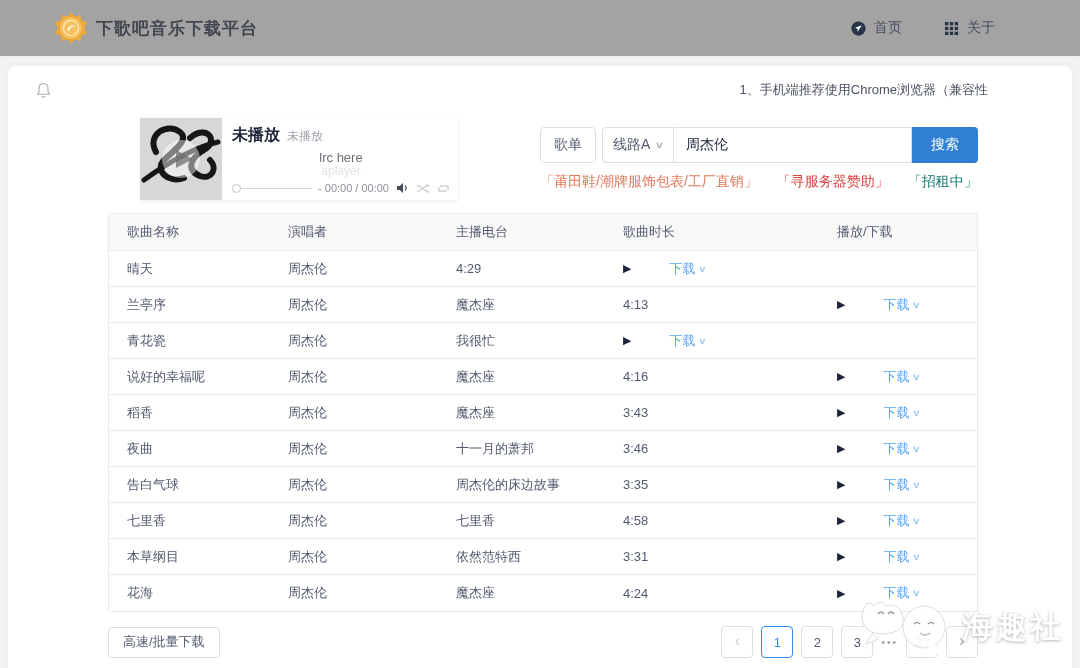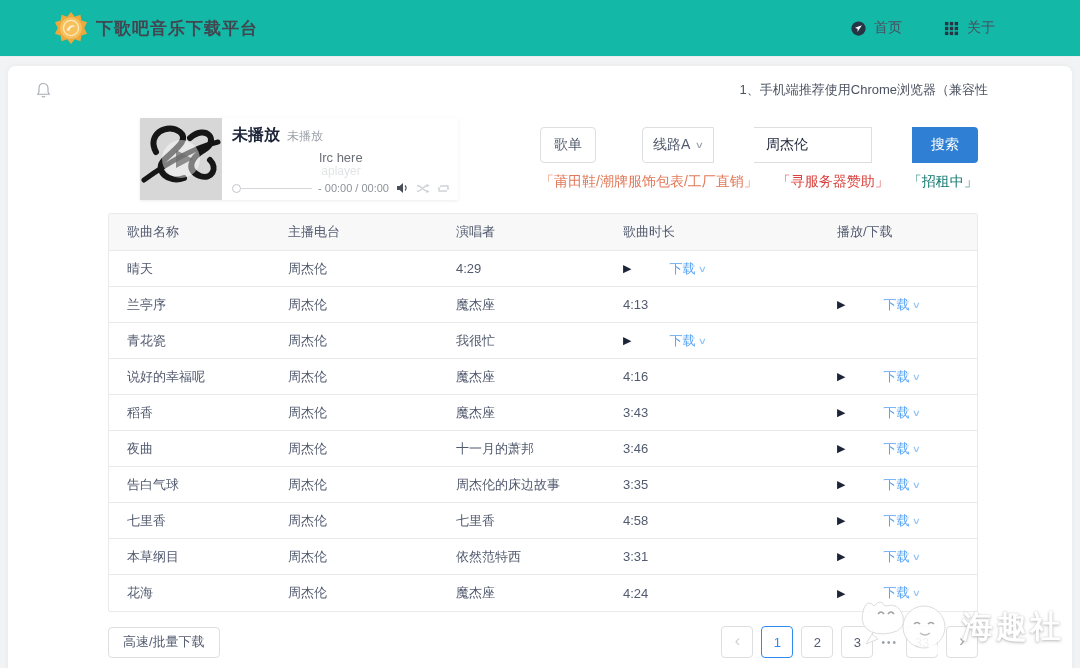--- a/index.html
+++ b/index.html
@@ -1,20 +1,20 @@
 <!DOCTYPE html>
 <html><head>
 <meta charset="utf-8">
 <style>
   * { margin:0; padding:0; box-sizing:border-box; }
   html,body { width:1080px; height:668px; overflow:hidden; }
   body { font-family:"Liberation Sans","DejaVu Sans",sans-serif; background:#f2f3f4; color:#515a6e; position:relative; }
 
   
-  .app-header { height:57px; background:#14b8a6; border-bottom:1px solid #ededed;
+  .app-header { height:57px; background:#a3a3a3; border-bottom:1px solid #ededed;
     display:flex; align-items:center; padding:0 85px 0 54px; }
   .logo { display:flex; align-items:center; gap:8px; }
   .logo svg { width:34px; height:34px; }
   .app-title { font-size:17px; font-weight:bold; color:#41464f; letter-spacing:1px; }
   .nav { margin-left:auto; display:flex; align-items:center; gap:42px; }
   .nav-item { display:flex; align-items:center; gap:8px; font-size:14px; color:#495060; cursor:pointer; }
   .nav-item svg { width:15px; height:15px; }
 
   
   .card { position:absolute; left:8px; right:8px; top:66px; bottom:-20px;
@@ -38,21 +38,21 @@
   .lyric { text-align:center; font-size:13px; color:#6b6f76; margin-top:4px; }
   .brand { text-align:center; font-size:12px; color:#e3e4e6; margin-top:-1px; }
   .controls { margin-top:auto; display:flex; align-items:center; }
   .knob { width:9px; height:9px; border:1px solid #c3c6cb; border-radius:50%; background:#fff; flex:none; }
   .track { height:1px; background:#d5d7da; flex:1; margin-right:6px; }
   .time { font-size:11px; color:#8d929a; white-space:nowrap; margin-right:7px; }
   .pctl { display:flex; align-items:center; gap:7px; }
   .pctl svg { display:block; }
 
   .search-block { margin-left:auto; width:438px; padding-top:9px; }
-  .search-bar { display:flex; height:36px;gap:40px; }
+  .search-bar { display:flex; height:36px; }
   .btn-plain { height:36px; padding:0 13px; border:1px solid #dcdee2; border-radius:4px;
     background:#fff; font-size:14px; color:#515a6e; cursor:pointer; font-family:inherit; }
   .playlist-btn { margin-right:6px; }
   .line-select { display:flex; align-items:center; gap:6px; border:1px solid #dcdee2;
     border-radius:4px 0 0 4px; padding:0 10px; font-size:14px; color:#515a6e; cursor:pointer; background:#fff; }
   .caret { font-size:9px; color:#9aa0a8; transform:scaleX(1.4); }
   .search-input { flex:1; border:1px solid #dcdee2; border-left:none; padding:0 12px;
     font-size:14px; color:#1c2438; outline:none; font-family:inherit; min-width:0; }
   .search-btn { width:66px; border:none; background:#2f80d4; color:#fff; font-size:14px;
     border-radius:0 4px 4px 0; cursor:pointer; font-family:inherit; }
@@ -195,22 +195,22 @@
         <a class="ad-0">「莆田鞋/潮牌服饰包表/工厂直销」</a>
         <a class="ad-1">「寻服务器赞助」</a>
         <a class="ad-2">「招租中」</a>
       </div>
     </div>
   </div>
 
   <div class="songs">
     <div class="trow thead">
       <div class="cell">歌曲名称</div>
+      <div class="cell">演唱者</div>
       <div class="cell">主播电台</div>
-      <div class="cell">演唱者</div>
       <div class="cell">歌曲时长</div>
       <div class="cell">播放/下载</div>
     </div>
 
     <div class="trow">
       <div class="cell">晴天</div>
       <div class="cell">周杰伦</div>
       <div class="cell">4:29</div>
       <div class="cell actions">
         <span class="play-btn">▶</span>

